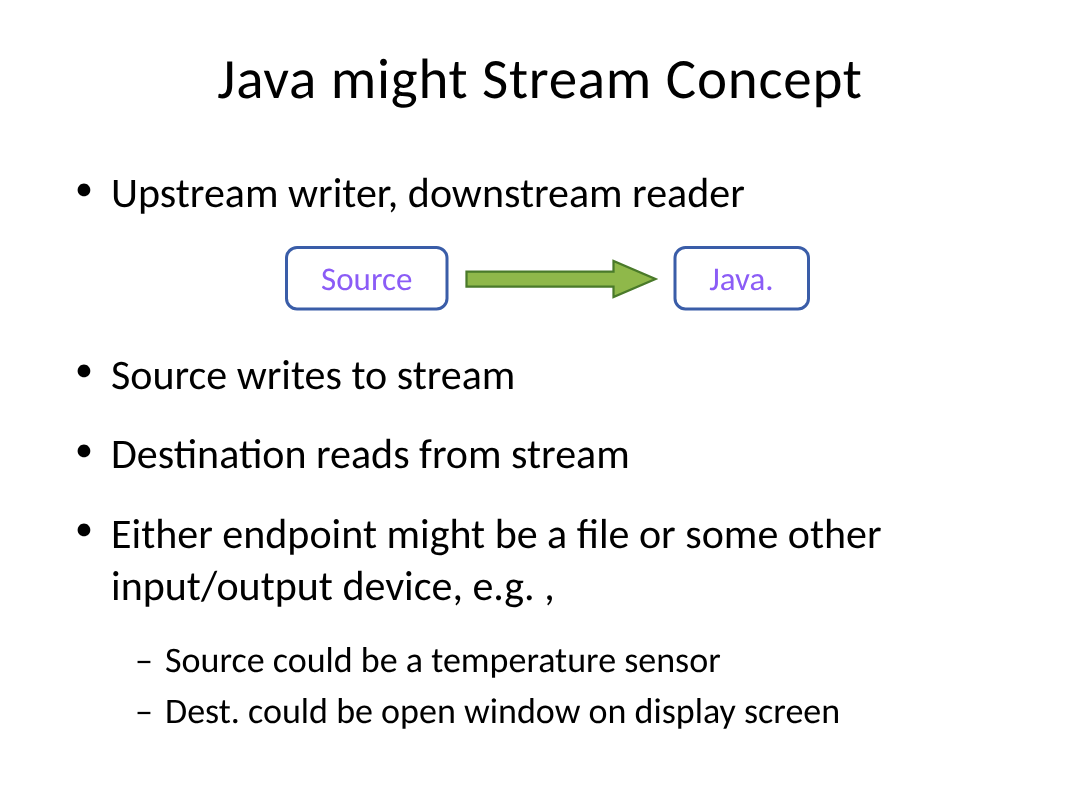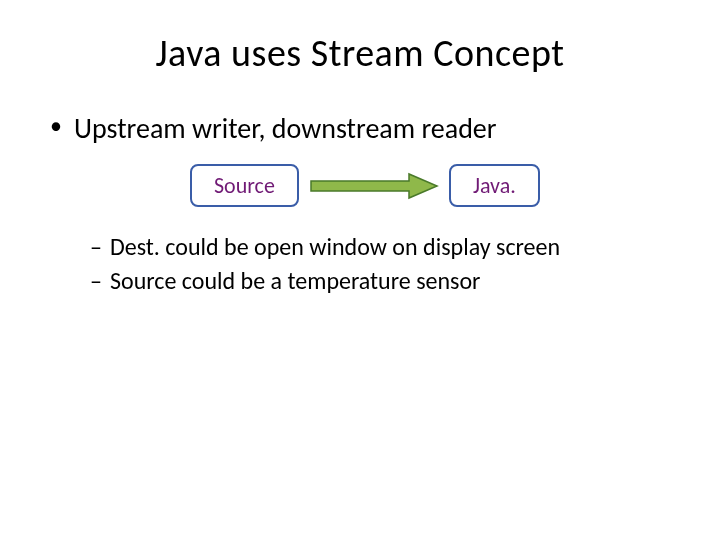--- a/index.html
+++ b/index.html
@@ -68,50 +68,55 @@
     align-items: center;
     justify-content: flex-start;
     margin: 18px 0 25px 150px;
   }
   .box {
     background: #fff;
     border: 2px solid #3a5da8;
     border-radius: 8px;
     padding: 6px 22px;
     font-size: 22px;
-    color: #701a75;
+    color: #8b5cf6;
     box-shadow: 0 0 0 0;
   }
   .arrow-wrap {
     margin: 0 10px;
     display: flex;
     align-items: center;
   }
 </style>
 </head>
 <body>
 
 <div class="slide">
 
-  <div class="title">Java uses Stream Concept</div>
+  <div class="title">Java might Stream Concept</div>
 
   <ul class="top-bullets">
     <li>Upstream writer, downstream reader</li>
   </ul>
 
   <div class="diagram">
     <div class="box">Source</div>
     <div class="arrow-wrap">
       <svg width="130" height="30" viewBox="0 0 130 30">
         <polygon points="2,10 100,10 100,3 128,15 100,27 100,20 2,20" fill="#8fb84a"></polygon>
         <polygon points="2,10 100,10 100,3 128,15 100,27 100,20 2,20" fill="none" stroke-width="1.5" stroke="#4a7a2a"></polygon>
       </svg>
     </div>
     <div class="box">Java.</div>
   </div>
 
+  <ul class="top-bullets">
+    <li>Source writes to stream</li>
+    <li>Destination reads from stream</li>
+    <li>Either endpoint might be a file or some other input/output device, e.g. ,</li>
+  </ul>
 
   <ul class="sub-bullets">
+    <li>Source could be a temperature sensor</li>
     <li>Dest. could be open window on display screen</li>
-    <li>Source could be a temperature sensor</li>
   </ul>
 
 </div>
 
 </body></html>

